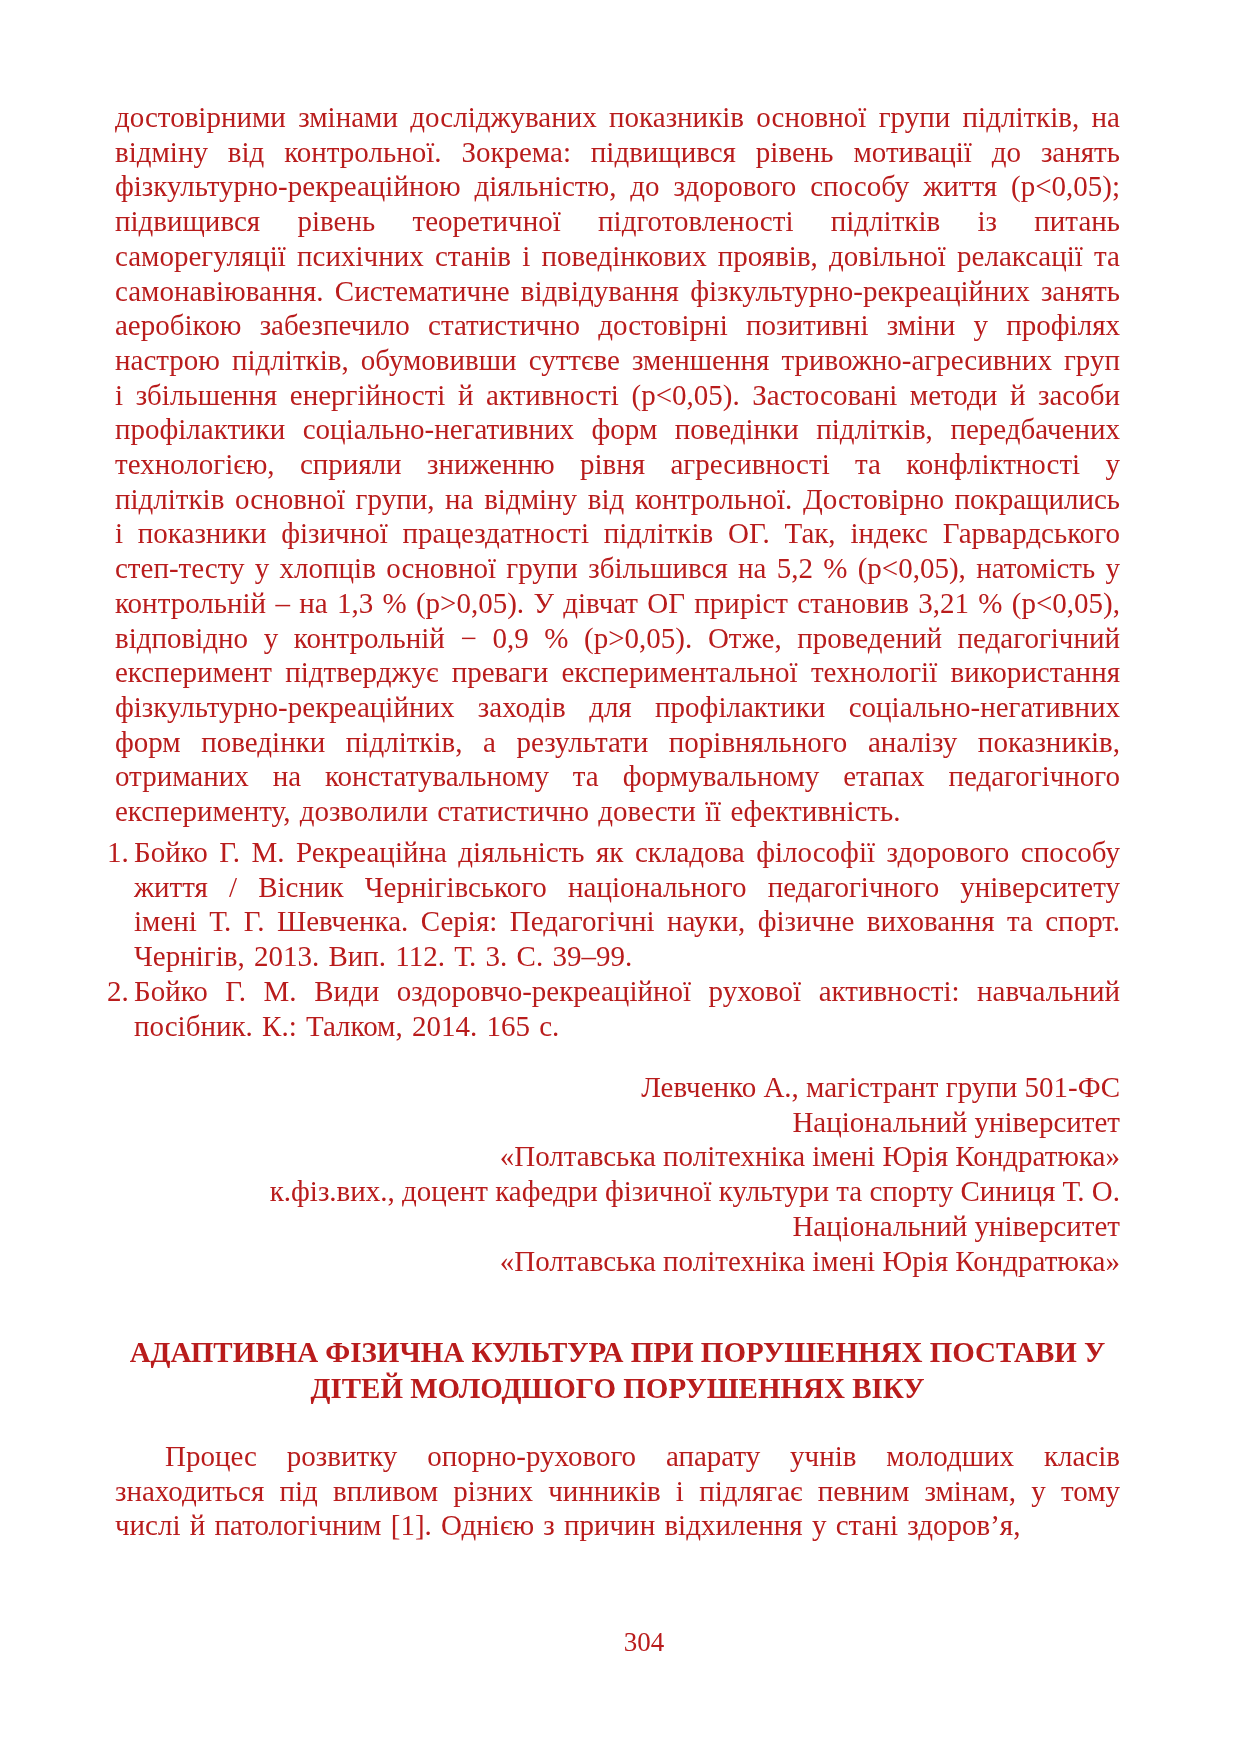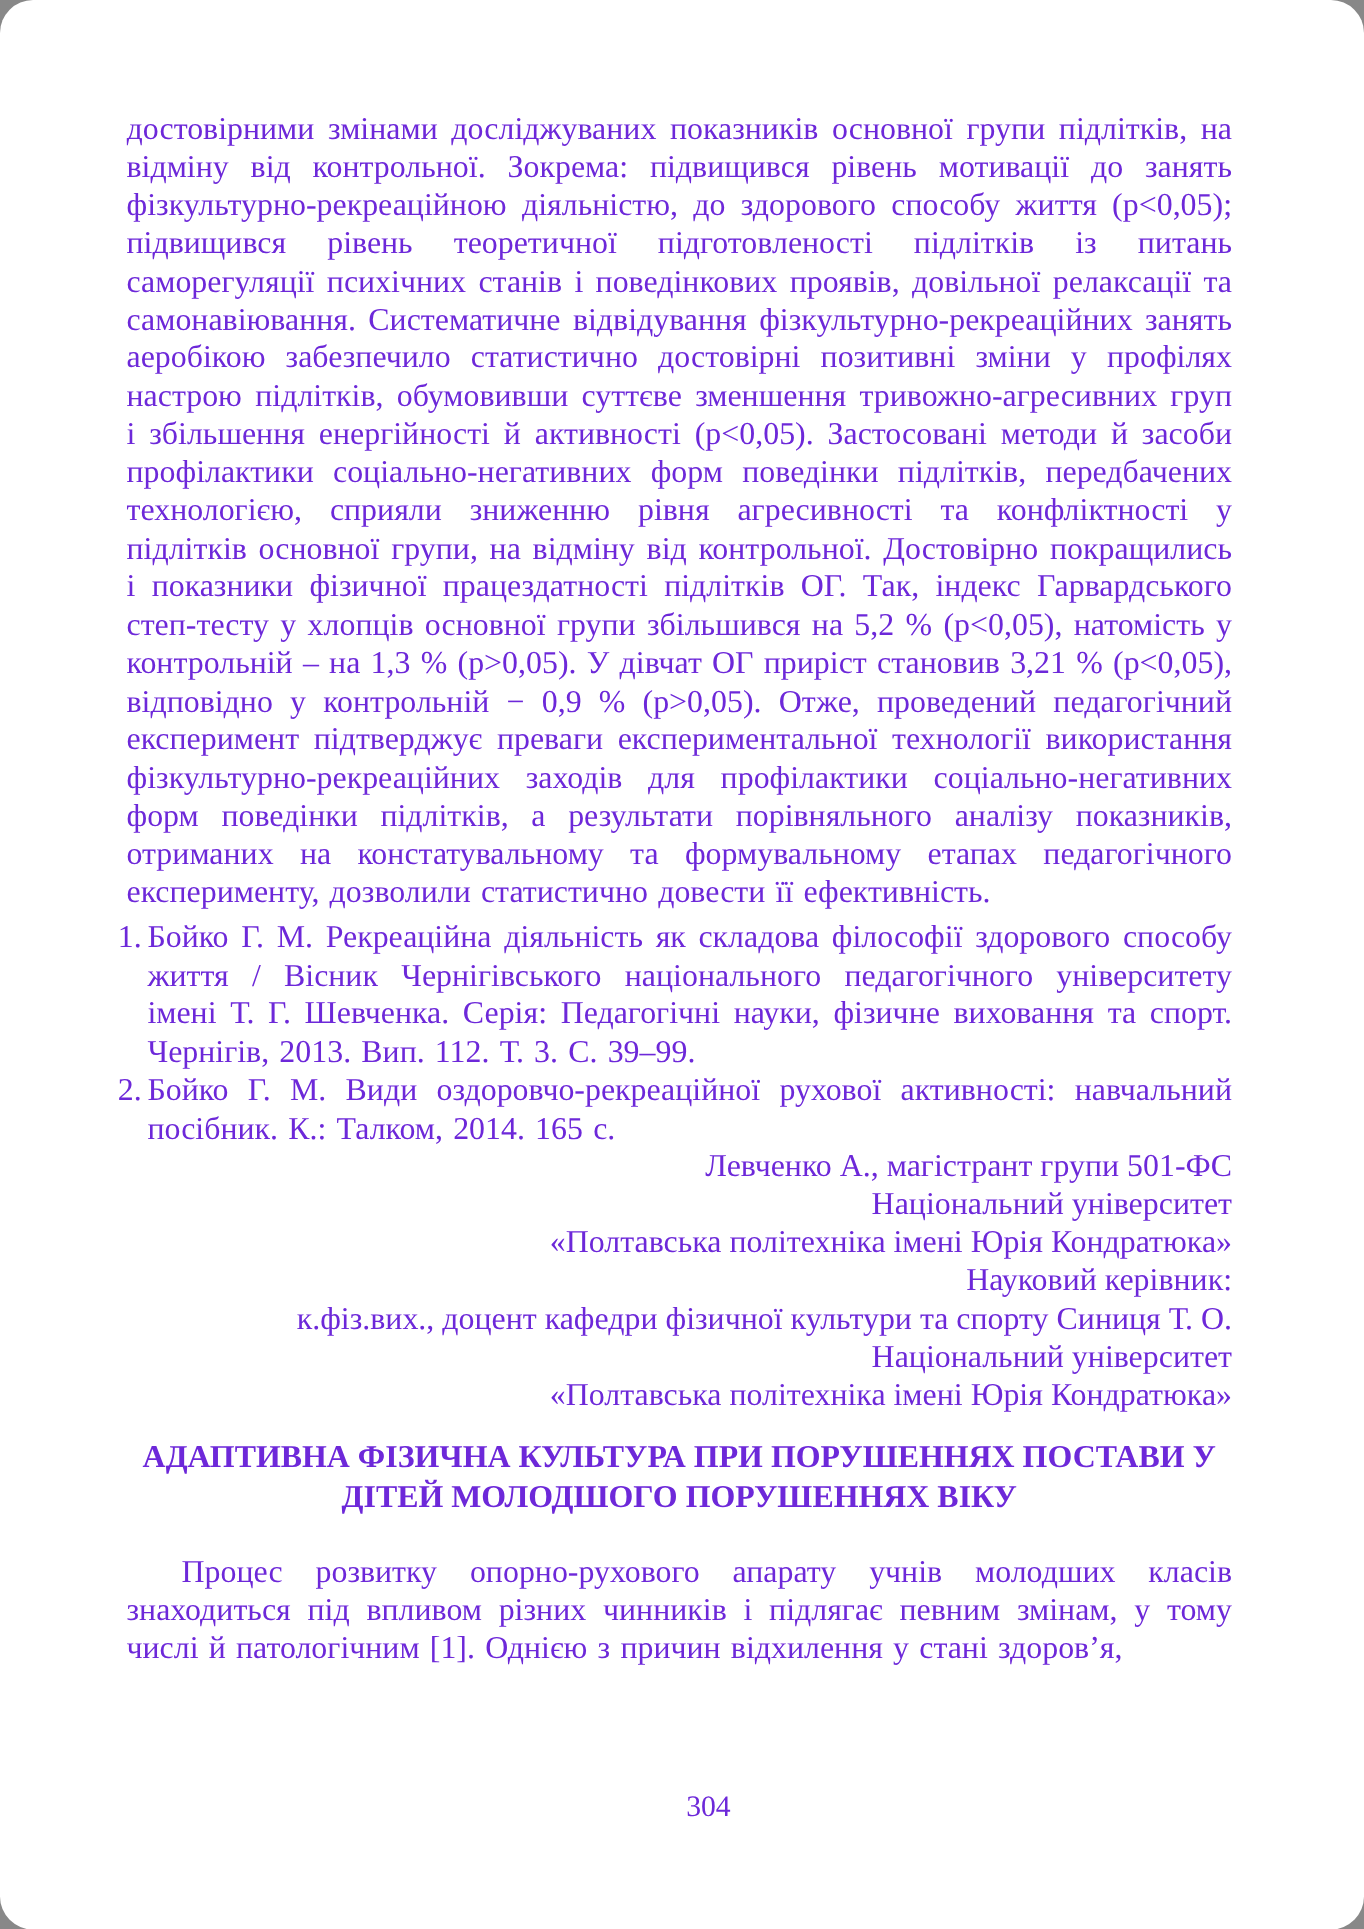--- a/index.html
+++ b/index.html
@@ -4,23 +4,22 @@
 <style>
   html, body { margin: 0; padding: 0; }
   body { background: #888; }
   .page {
     position: relative;
     width: 1240px;
     height: 1754px;
     margin: 0 auto;
     background: #ffffff;
     font-family: "Liberation Serif", "DejaVu Serif", serif;
-    color: #6d28d9;
+    color: #b91c1c;
     overflow: hidden;
-    border-radius: 30px;
   }
   .content {
     position: absolute;
     left: 115px;
     top: 0;
     width: 1005px;
   }
   .body-par {
     margin: 0;
     font-size: 29px;
@@ -56,20 +55,21 @@
     flex: 0 0 27px;
     text-align: left;
   }
   .ref-text {
     flex: 1;
     text-align: justify;
     text-align-last: left;
     word-spacing: 2px;
   }
   .authors {
+    margin-top: 27px;
     height: 243px;
     overflow: hidden;
     font-size: 29px;
     line-height: 34.7px;
     text-align: right;
   }
   .authors .it { }
   .article-title {
     margin: 21px 0 0 0;
     height: 72px;
@@ -113,21 +113,20 @@
       <div class="ref">
         <span class="ref-num">2.</span>
         <span class="ref-text">Бойко Г. М. Види оздоровчо-рекреаційної рухової активності: навчальний посібник. К.: Талком, 2014. 165 с.</span>
       </div>
     </div>
 
     <div class="authors">
       <div>Левченко А., магістрант групи 501-ФС</div>
       <div class="it">Національний університет</div>
       <div class="it">«Полтавська політехніка імені Юрія Кондратюка»</div>
-      <div>Науковий керівник:</div>
       <div>к.фіз.вих., доцент кафедри фізичної культури та спорту Синиця Т. О.</div>
       <div class="it">Національний університет</div>
       <div class="it">«Полтавська політехніка імені Юрія Кондратюка»</div>
     </div>
 
     <h1 class="article-title">АДАПТИВНА ФІЗИЧНА КУЛЬТУРА ПРИ ПОРУШЕННЯХ ПОСТАВИ У ДІТЕЙ МОЛОДШОГО ПОРУШЕННЯХ ВІКУ</h1>
 
     <p class="body-par par-intro">Процес розвитку опорно-рухового апарату учнів молодших класів знаходиться під впливом різних чинників і підлягає певним змінам, у тому числі й патологічним [1]. Однією з причин відхилення у стані здоров’я,</p>
 
   </div>

